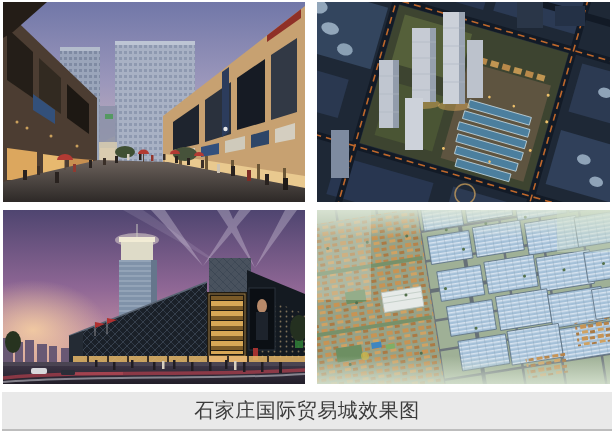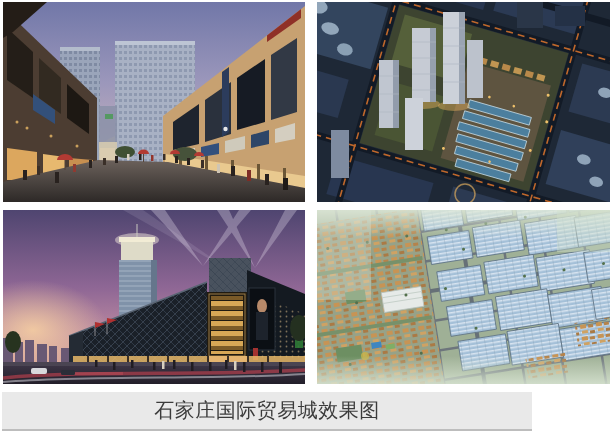--- a/index.html
+++ b/index.html
@@ -7,21 +7,21 @@
     position:relative; width:614px; height:431px; background:#ffffff;
     overflow:hidden; font-family:"DejaVu Sans","Liberation Sans",sans-serif;
   }
   figure.photo { margin:0; position:absolute; overflow:hidden; background:#222; }
   figure.photo svg { display:block; width:100%; height:100%; }
   .photo-tl { left:3px;   top:2px;   width:302px; height:200px; }
   .photo-tr { left:317px; top:2px;   width:293px; height:200px; }
   .photo-bl { left:3px;   top:210px; width:302px; height:174px; }
   .photo-br { left:317px; top:210px; width:293px; height:174px; }
   .caption-bar {
-    position:absolute; left:2px; top:392px; width:530px; height:37px;
+    position:absolute; left:2px; top:392px; width:610px; height:37px;
     background:#e9e9e9; border-bottom:2px solid #bdbdbd;
     text-align:center;
   }
   .caption-bar span {
     display:inline-block; line-height:37px; font-size:20px; letter-spacing:0.5px;
     color:#3b3b3b;
   }
 </style>
 </head>
 <body>

